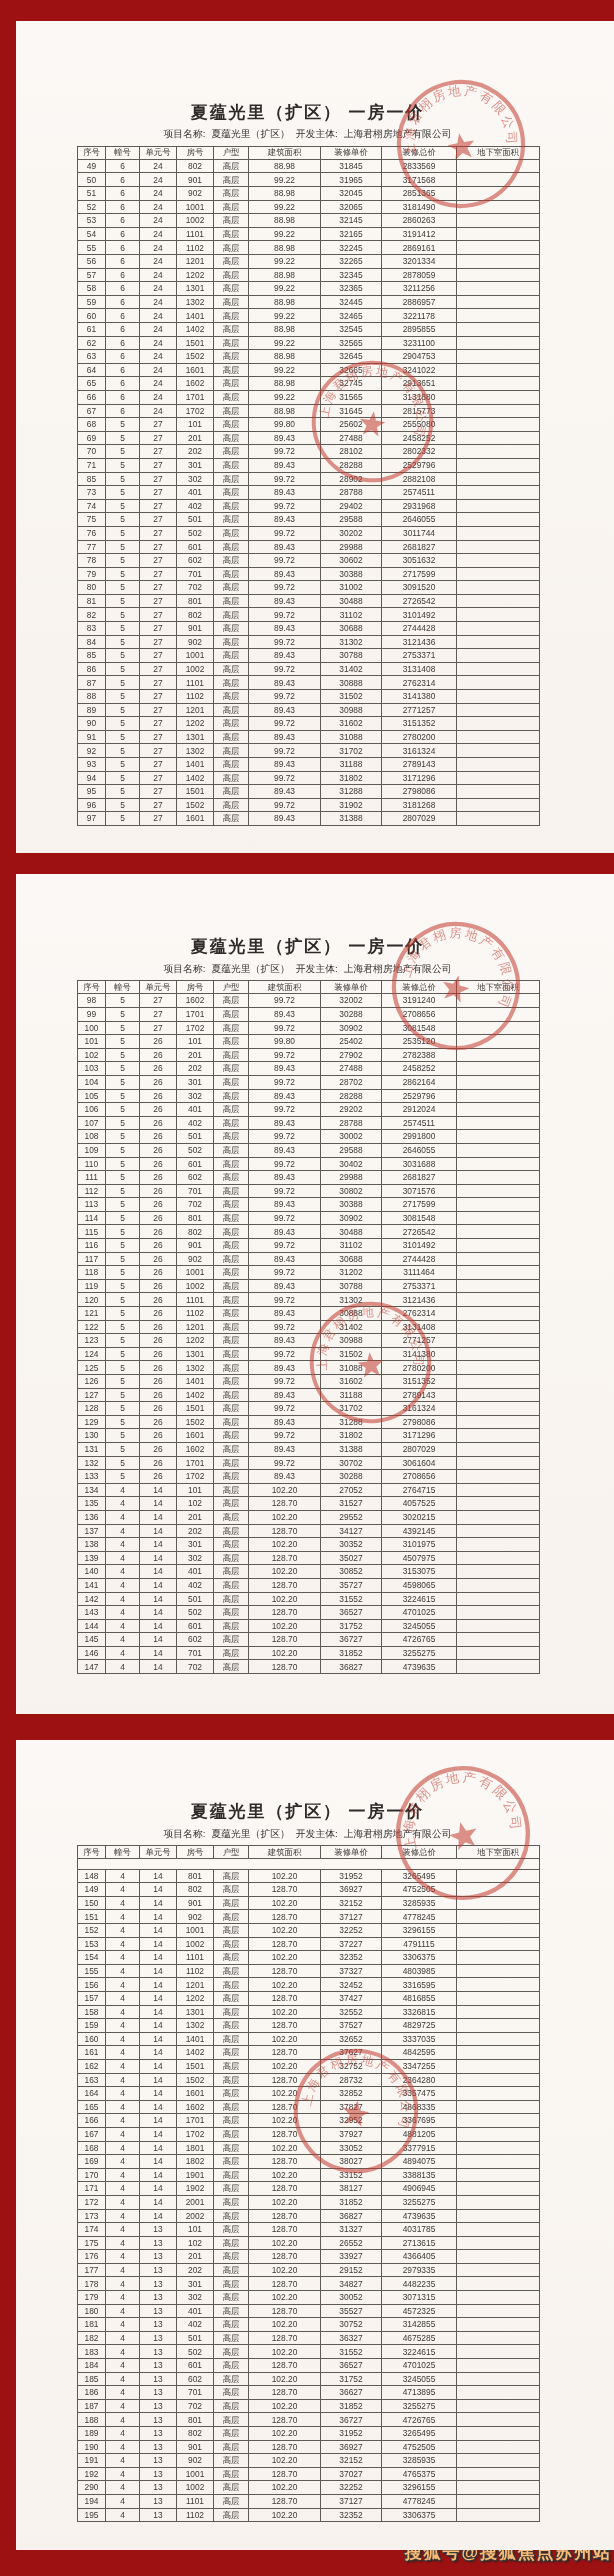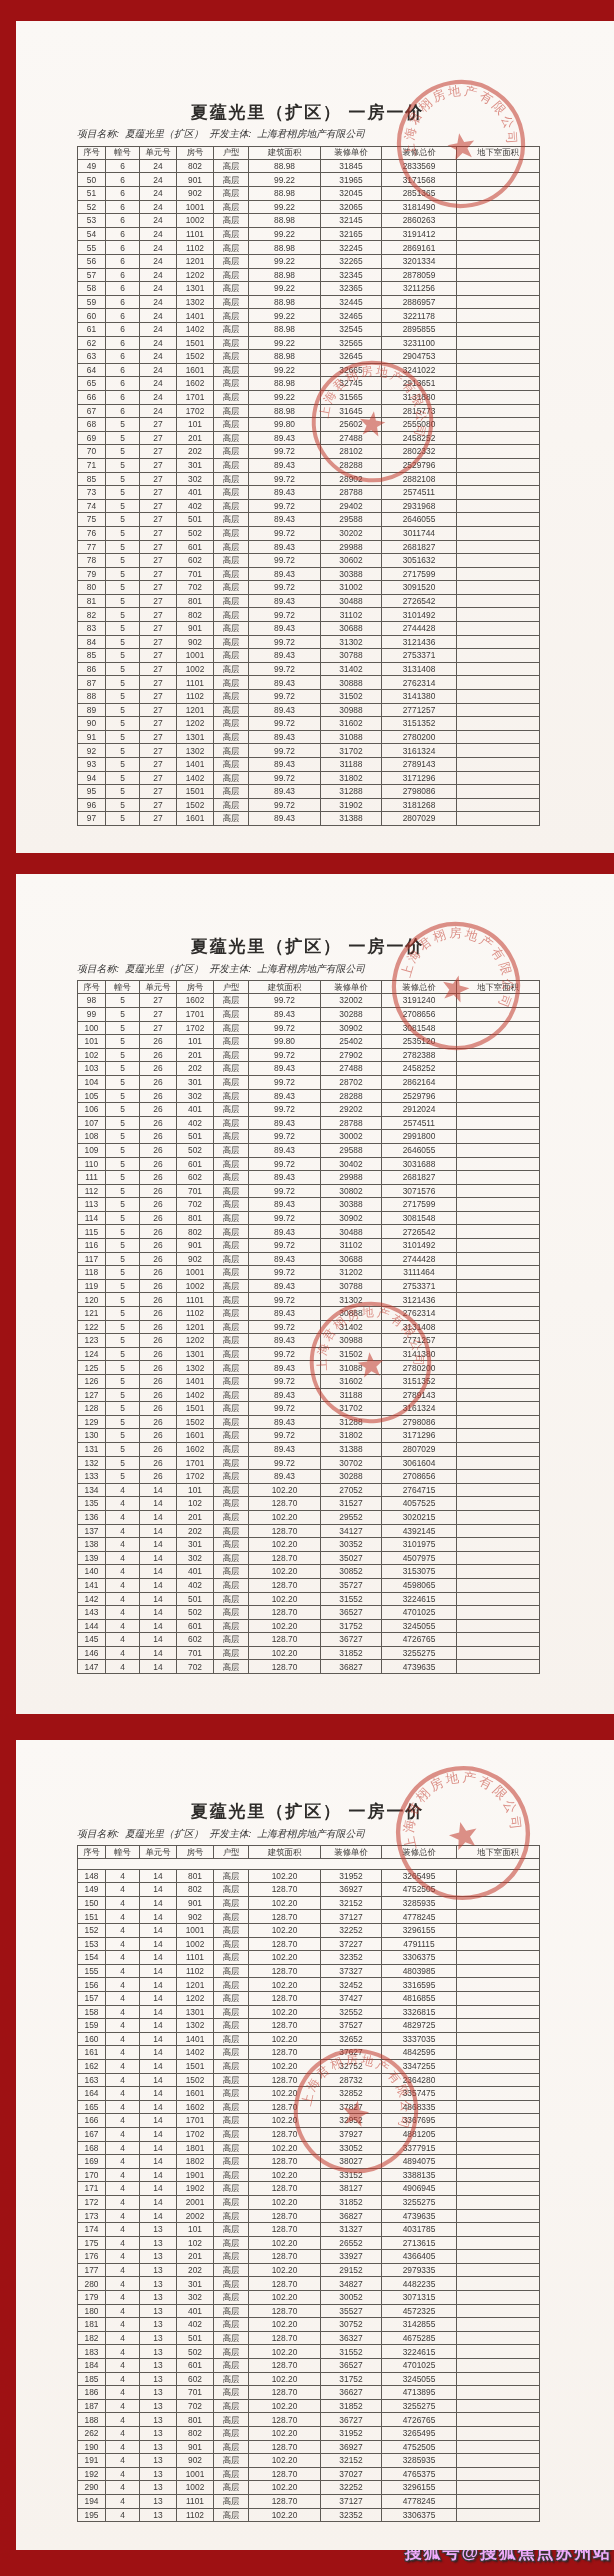--- a/index.html
+++ b/index.html
@@ -2,30 +2,30 @@
 <html style="font-size:15px"><head>
 <meta charset="utf-8">
 <style>
   html,body{margin:0;padding:0;background:#9e1113;}
   .canvas{position:relative;width:615px;height:2576px;background:#9e1113;overflow:hidden;
           font-family:"Liberation Sans",sans-serif;}
   .page{position:absolute;left:16px;width:607px;background:linear-gradient(#fbf8f5,#f7f2ed);
         box-sizing:border-box;}
   .title{margin:0 0 0 61px;width:461px;text-align:center;font-size:17px;font-weight:700;
          letter-spacing:1.9px;color:#2e2c2a;}
-  .subtitle{margin:4.7px 0 4.7px 61px;width:461px;display:flex;gap:6px;
-            font-size:9.8px;color:#333;white-space:nowrap;font-style:italic;}
+  .subtitle{margin:4.7px 0 4.7px 61px;width:461px;display:flex;justify-content:center;gap:6px;
+            font-size:9.8px;color:#333;white-space:nowrap;}
   table.price{border-collapse:collapse;margin-left:61px;width:461px;table-layout:fixed;padding-left:8px;}
   table.price th,table.price td{border:0.9px solid #5e5a55;padding:0;text-align:center;
         font-family:"Liberation Sans",sans-serif;white-space:nowrap;overflow:hidden;}
   table.price th{height:12px;font-size:8.4px;font-weight:400;color:#3a3836;}
   table.price td{height:12.6px;font-size:8.4px;color:#3c3a38;line-height:1;}
   tr.spacer td{height:9.3px;border-left:0.9px solid #5e5a55;border-right:0.9px solid #5e5a55;}
   .seal{position:absolute;opacity:0.55;pointer-events:none;}
-  .wm{position:absolute;top:2541px;right:2.8px;font-size:17px;font-weight:800;color:#f0abfc;
+  .wm{position:absolute;top:2541px;right:2.8px;font-size:17px;font-weight:800;color:#fdba74;
       letter-spacing:1.9px;
       text-shadow:0.9px 0.9px 0 #3a3a3a,-0.9px -0.9px 0 #3a3a3a,0.9px -0.9px 0 #3a3a3a,-0.9px 0.9px 0 #3a3a3a,1.9px 1.9px 1.9px #222;}
 </style>
 </head>
 <body>
 
 <div class="canvas">
   <div class="wm">搜狐号@搜狐焦点苏州站</div>
 
   <section class="page" style="top: 20.5px; height: 832px; padding-top: 80px;">
@@ -1590,21 +1590,21 @@
             <td>4</td>
             <td>13</td>
             <td>202</td>
             <td>高层</td>
             <td>102.20</td>
             <td>29152</td>
             <td>2979335</td>
             <td></td>
           </tr>
           <tr>
-            <td>280</td>
+            <td>178</td>
             <td>4</td>
             <td>13</td>
             <td>301</td>
             <td>高层</td>
             <td>128.70</td>
             <td>34827</td>
             <td>4482235</td>
             <td></td>
           </tr>
           <tr>
@@ -1711,21 +1711,21 @@
             <td>4</td>
             <td>13</td>
             <td>801</td>
             <td>高层</td>
             <td>128.70</td>
             <td>36727</td>
             <td>4726765</td>
             <td></td>
           </tr>
           <tr>
-            <td>262</td>
+            <td>189</td>
             <td>4</td>
             <td>13</td>
             <td>802</td>
             <td>高层</td>
             <td>102.20</td>
             <td>31952</td>
             <td>3265495</td>
             <td></td>
           </tr>
           <tr>

